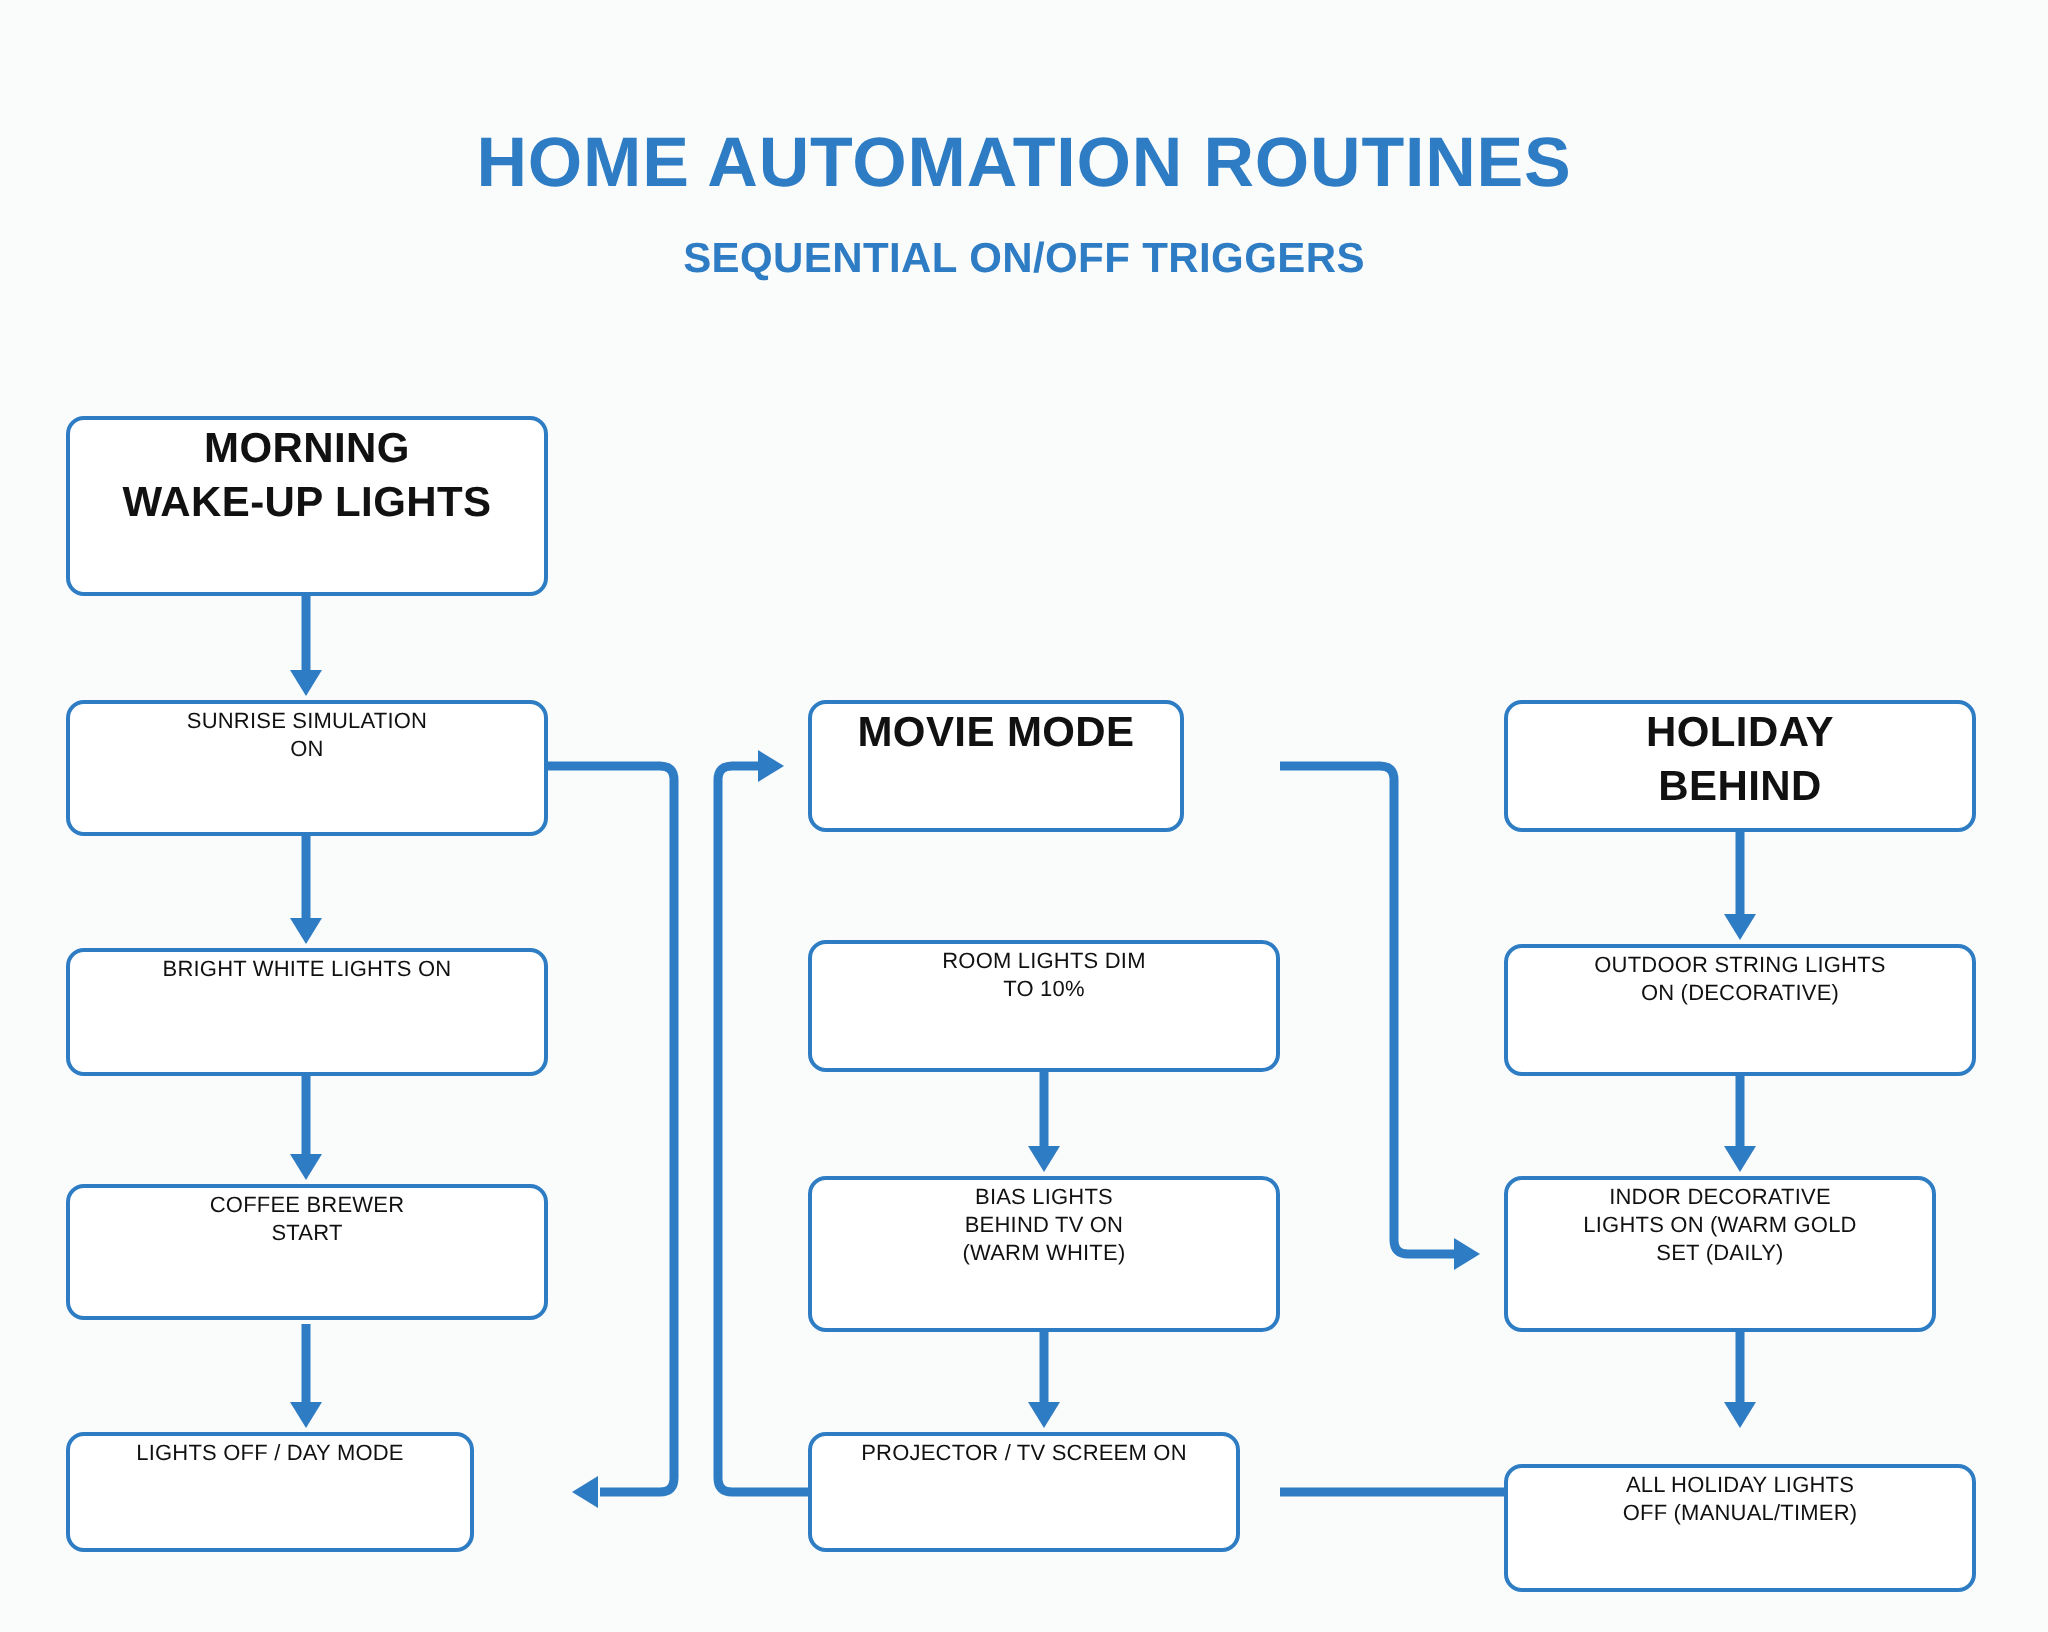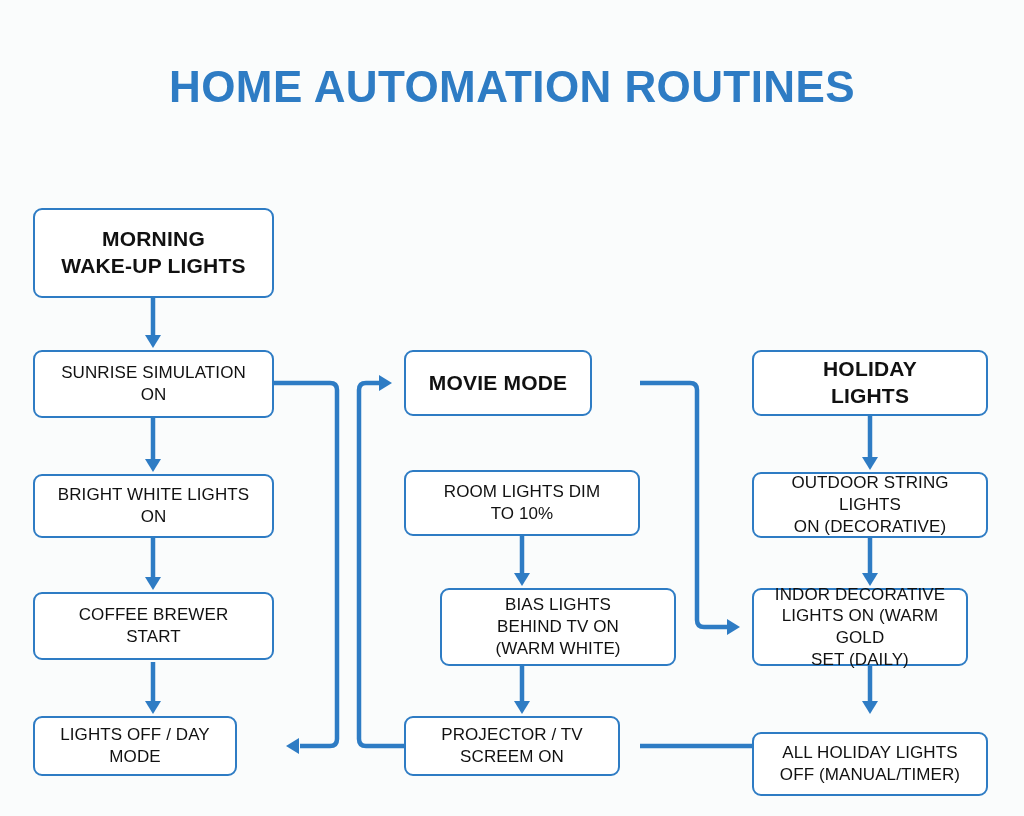--- a/index.html
+++ b/index.html
@@ -20,21 +20,21 @@
     height: 816px;
   }
 
   
   .title {
     position: absolute;
     left: 0;
     top: 62px;
     width: 1024px;
     text-align: center;
-    font-size: 44px;
+    font-size: 35px;
     font-weight: bold;
     letter-spacing: 0.4px;
     color: #2e7cc4;
     white-space: nowrap;
   }
   .subtitle {
     position: absolute;
     left: 0;
     top: 118px;
     width: 1024px;
@@ -47,39 +47,39 @@
   }
 
   
   .node {
     position: absolute;
     box-sizing: border-box;
     background: #ffffff;
     border: 2px solid #2e7cc4;
     border-radius: 9px;
     display: flex;
-    align-items: center;
+    align-items: flex-start;
     justify-content: center;
     text-align: center;
     color: #111111;
     padding: 2px 20px;
     line-height: 1.28;
     z-index: 3;
   }
   .node .lbl {
     display: block;
     white-space: pre-line;
   }
   .node.head .lbl {
     font-size: 21px;
     font-weight: bold;
     letter-spacing: 0.2px;
   }
   .node.step .lbl {
-    font-size: 17px;
+    font-size: 11px;
     font-weight: normal;
     letter-spacing: 0.1px;
   }
   .node.step.bold .lbl {
     font-weight: normal;
   }
 
   
   #links {
     position: absolute;
@@ -91,20 +91,21 @@
     pointer-events: none;
   }
 </style>
 </head>
 <body>
 
 <div id="canvas">
 
   <div class="title">HOME AUTOMATION ROUTINES</div>
 
+  <div class="subtitle">SEQUENTIAL ON/OFF TRIGGERS</div>
 
   <svg id="links" viewBox="0 0 1024 816" preserveAspectRatio="none">
       <g>
         <path d="M 153 298 L 153 336" fill="none" stroke="#2e7cc4" stroke-width="4.5" stroke-linecap="butt" stroke-linejoin="round"></path>
         <polygon points="145,335 161,335 153,348" fill="#2e7cc4"></polygon>
       </g>
       <g>
         <path d="M 153 418 L 153 460" fill="none" stroke="#2e7cc4" stroke-width="4.5" stroke-linecap="butt" stroke-linejoin="round"></path>
         <polygon points="145,459 161,459 153,472" fill="#2e7cc4"></polygon>
       </g>
@@ -172,31 +173,31 @@
       <div class="node step" style="left: 33px; top: 716px; width: 204px; height: 60px;">
         <span class="lbl">LIGHTS OFF / DAY MODE</span>
       </div>
       <div class="node head" style="left: 404px; top: 350px; width: 188px; height: 66px;">
         <span class="lbl">MOVIE MODE</span>
       </div>
       <div class="node step bold" style="left: 404px; top: 470px; width: 236px; height: 66px;">
         <span class="lbl">ROOM LIGHTS DIM
 TO 10%</span>
       </div>
-      <div class="node step bold" style="left: 404px; top: 588px; width: 236px; height: 78px; margin-left: 36px;">
+      <div class="node step bold" style="left: 404px; top: 588px; width: 236px; height: 78px;">
         <span class="lbl">BIAS LIGHTS
 BEHIND TV ON
 (WARM WHITE)</span>
       </div>
       <div class="node step" style="left: 404px; top: 716px; width: 216px; height: 60px;">
         <span class="lbl">PROJECTOR / TV SCREEM ON</span>
       </div>
       <div class="node head" style="left: 752px; top: 350px; width: 236px; height: 66px;">
         <span class="lbl">HOLIDAY
-LIGHTS</span>
+BEHIND</span>
       </div>
       <div class="node step bold" style="left: 752px; top: 472px; width: 236px; height: 66px;">
         <span class="lbl">OUTDOOR STRING LIGHTS
 ON (DECORATIVE)</span>
       </div>
       <div class="node step bold" style="left: 752px; top: 588px; width: 216px; height: 78px;">
         <span class="lbl">INDOR DECORATIVE
 LIGHTS ON (WARM GOLD
 SET (DAILY)</span>
       </div>

